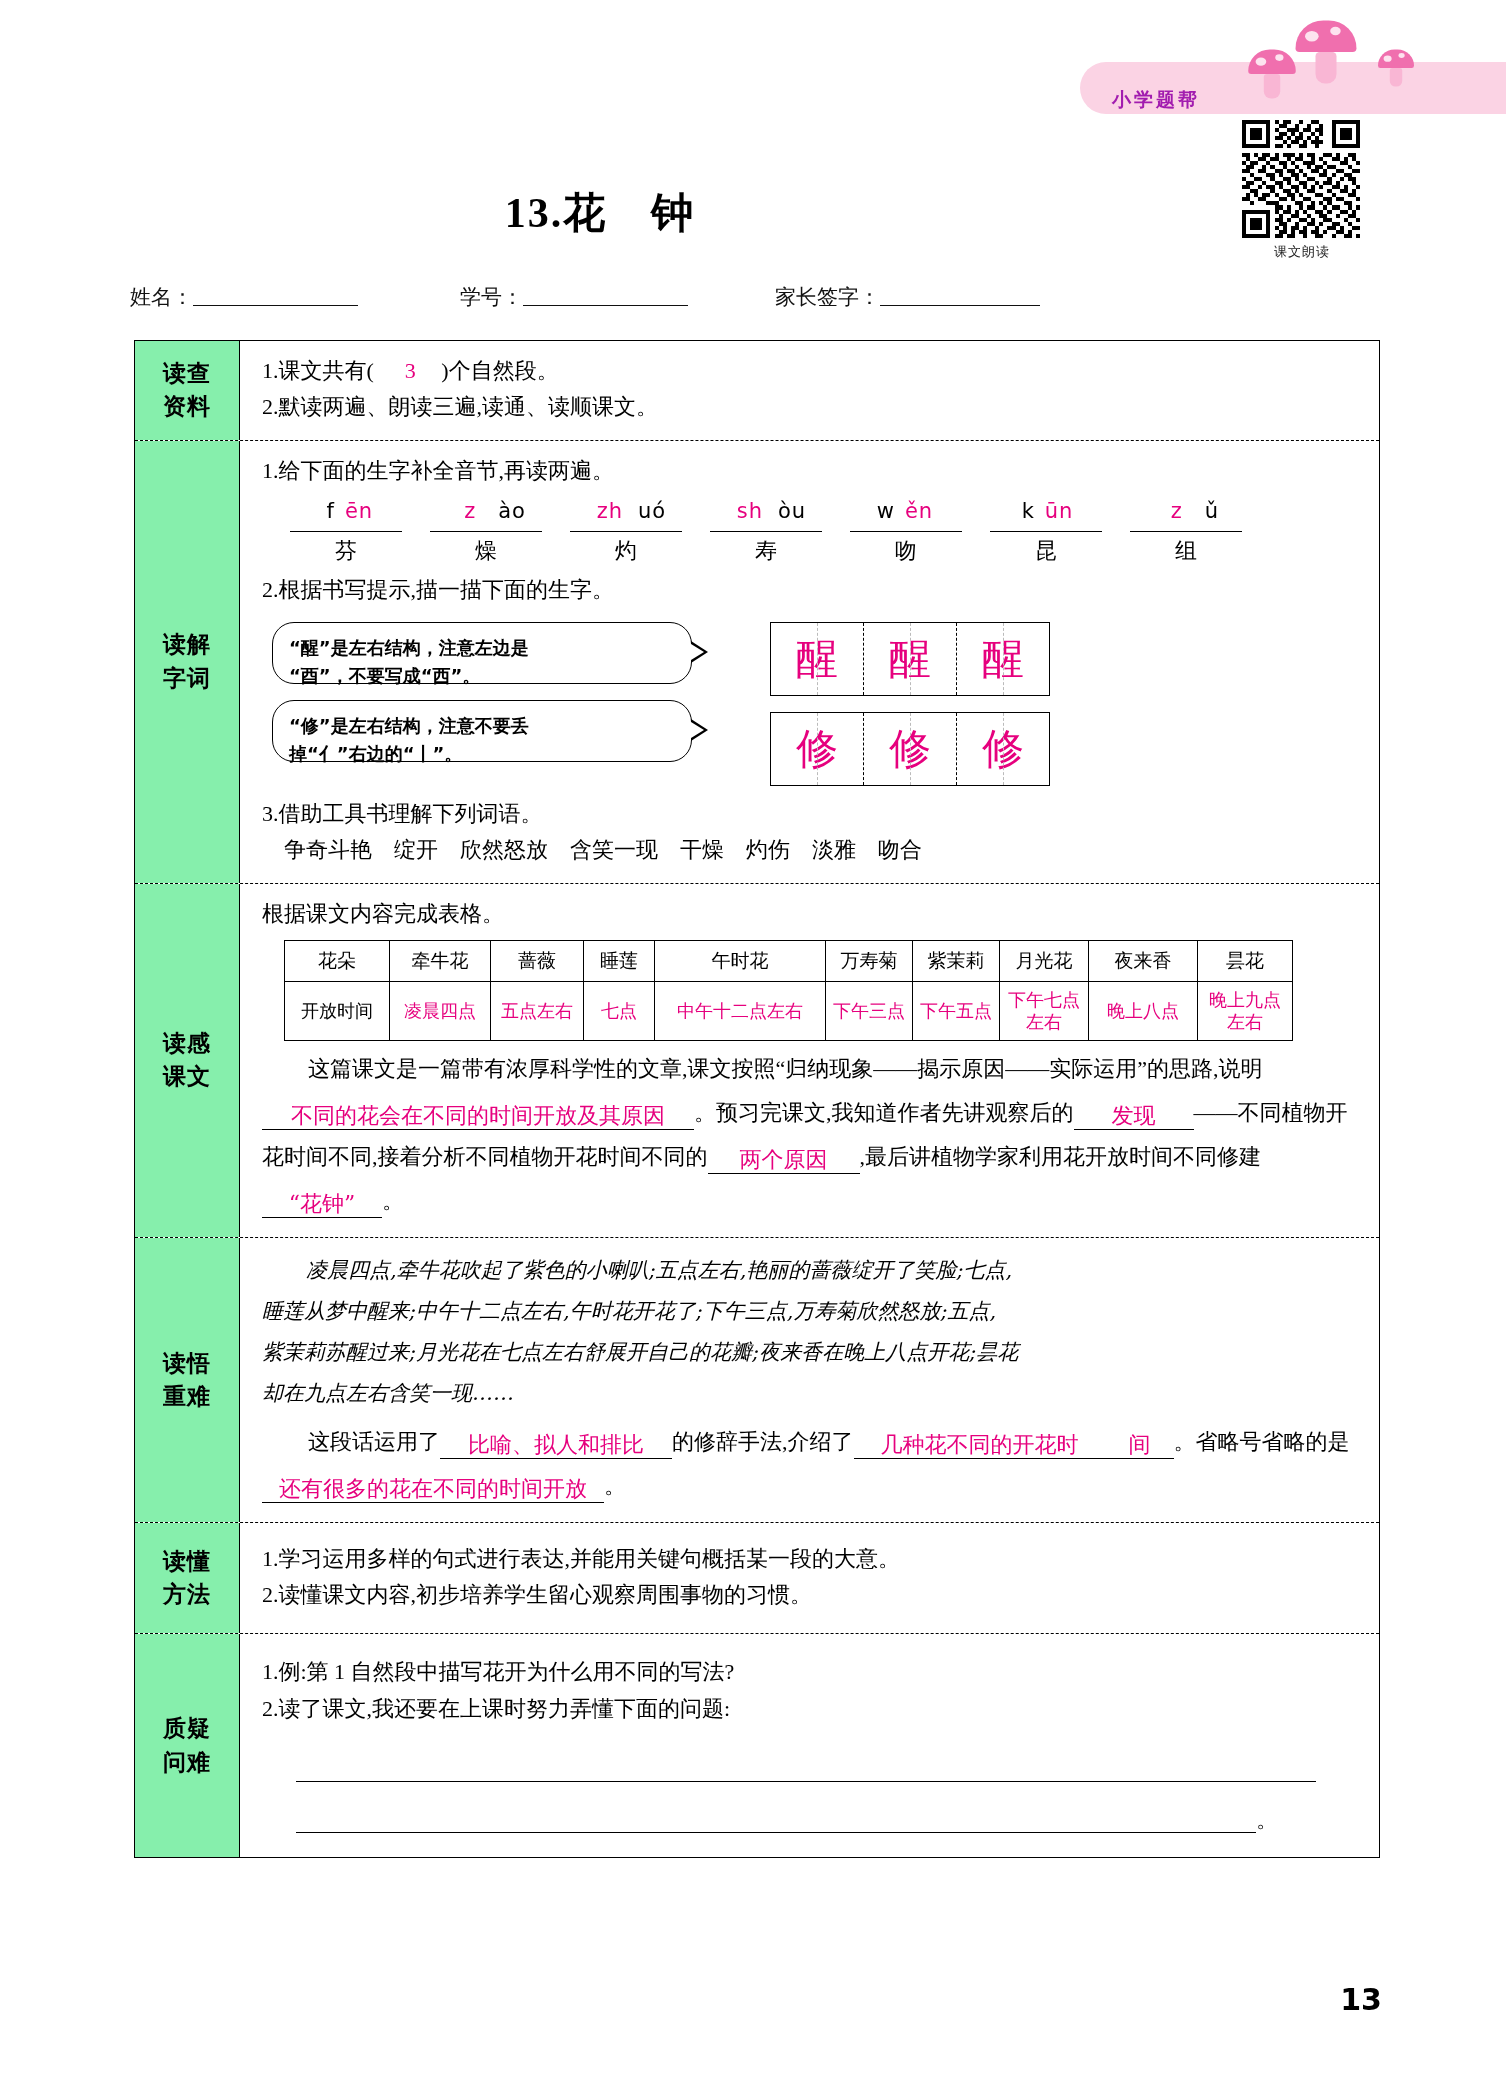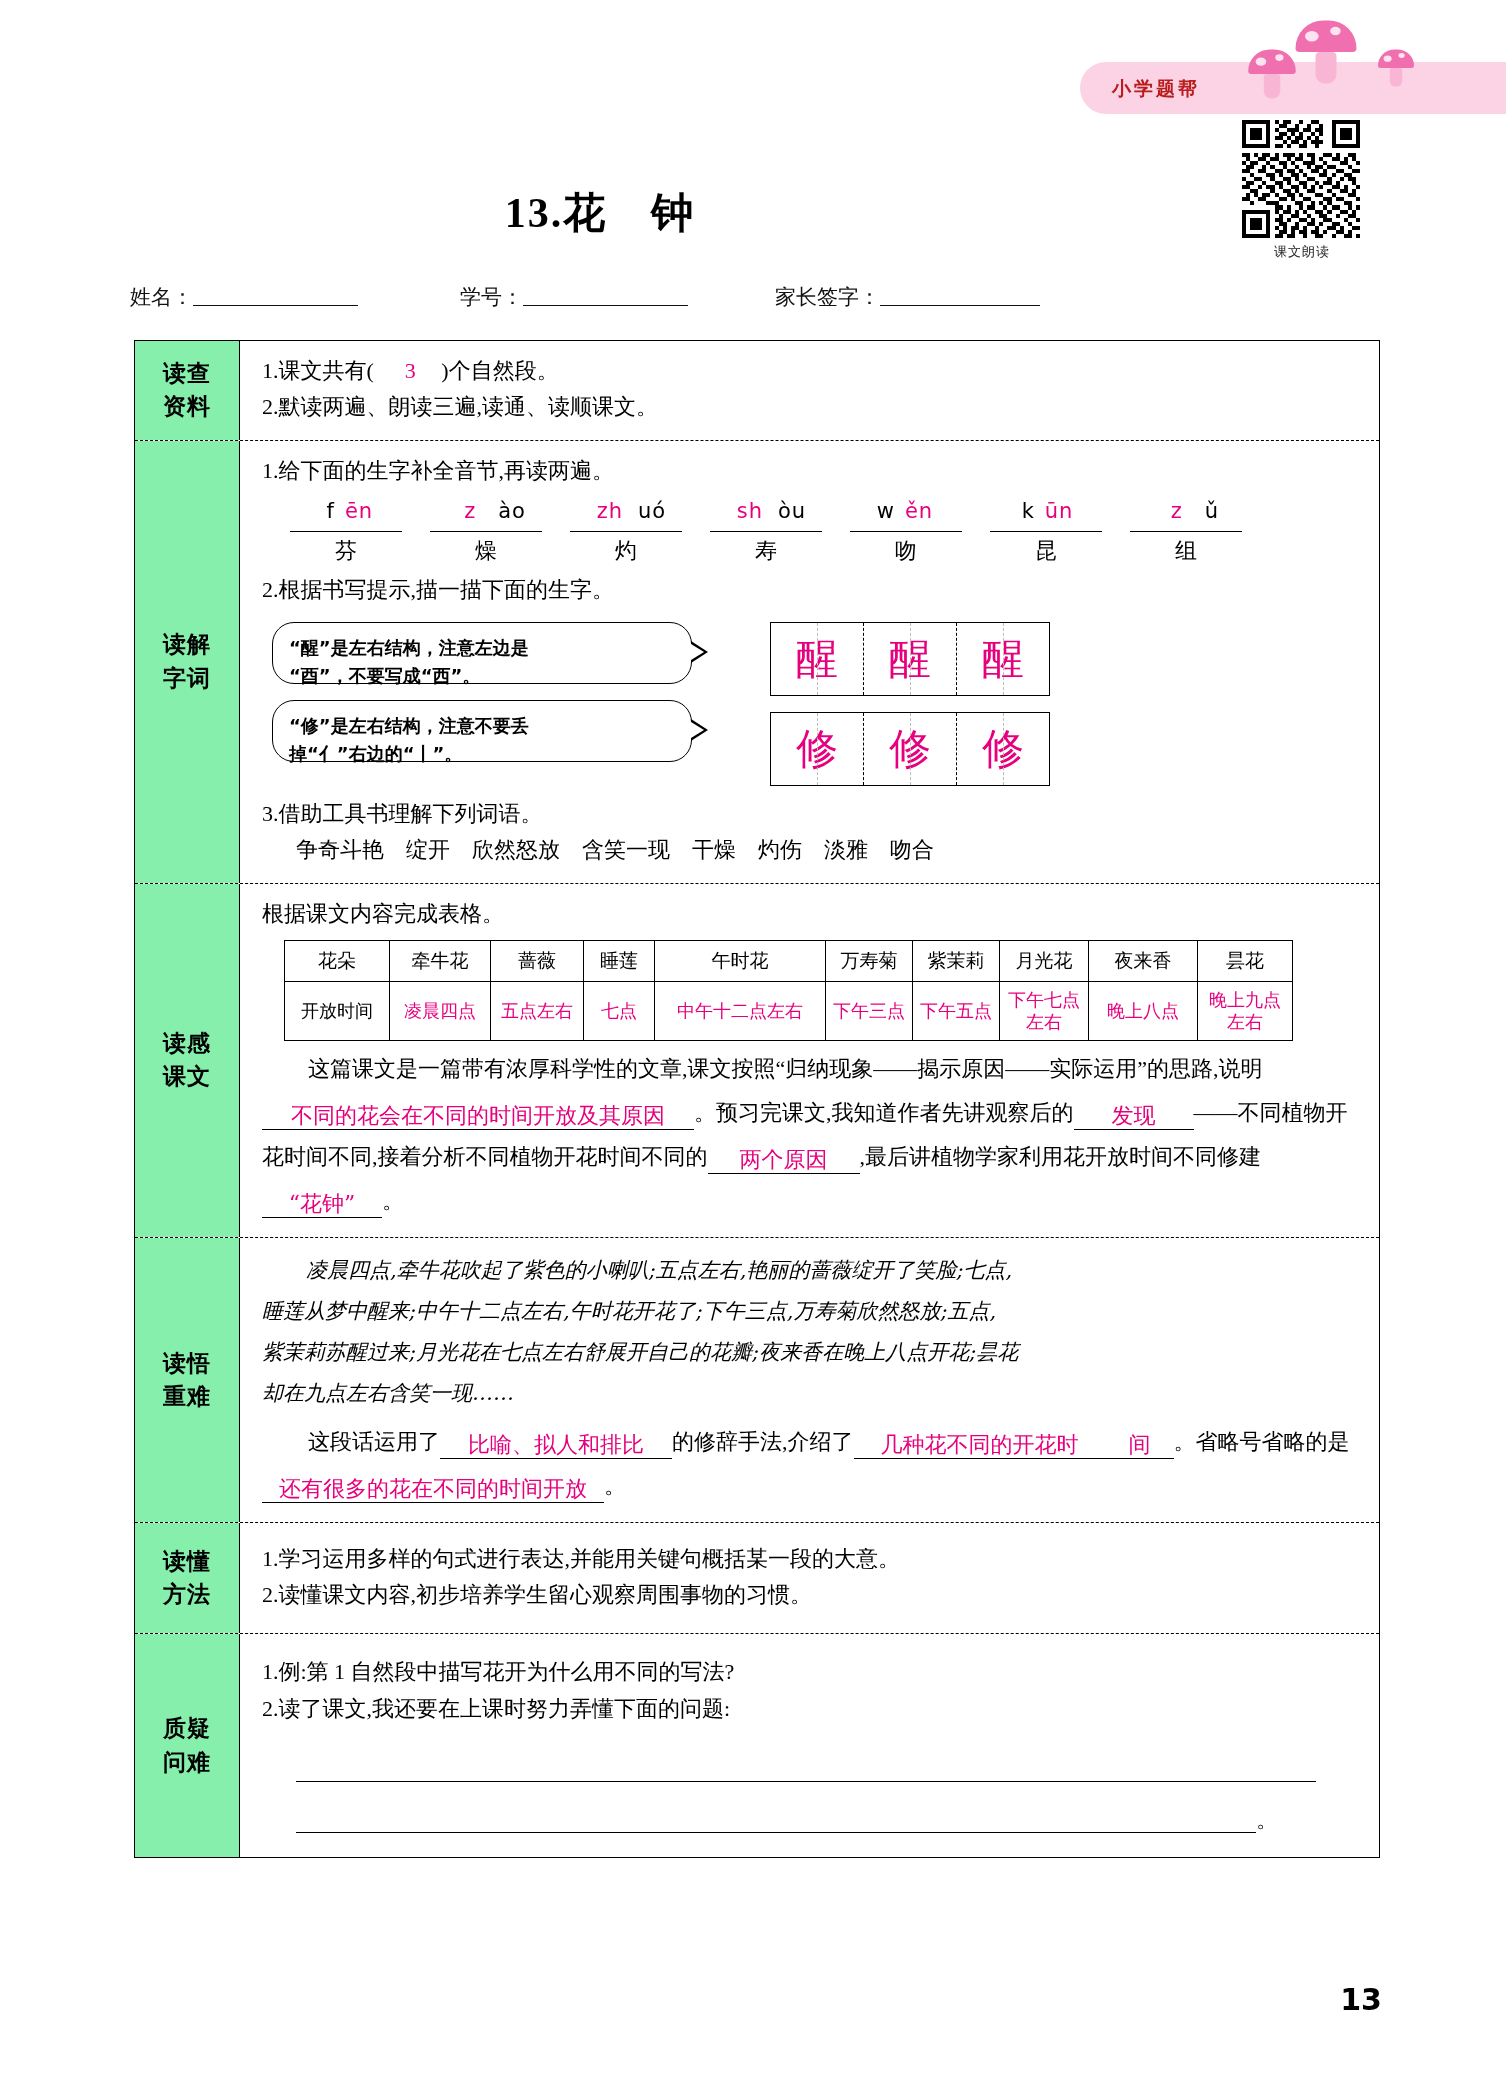--- a/index.html
+++ b/index.html
@@ -9,23 +9,23 @@
     color:#111;overflow:hidden;
   }
   .page{position:absolute;inset:0;}
 
   
   .brand-badge{
     position:absolute;left:1080px;top:62px;width:426px;height:52px;
     background:#fbd3e4;border-top-left-radius:26px;border-bottom-left-radius:26px;
   }
   .brand-text{
-    position:absolute;left:1112px;top:72px;width:140px;height:34px;
+    position:absolute;left:1112px;top:83px;width:140px;height:34px;
     font-family:Liberation Serif, serif;
-    font-size:19px;font-weight:700;color:#b91c1c;letter-spacing:3px;line-height:34px;
+    font-size:19px;font-weight:700;color:#a21caf;letter-spacing:3px;line-height:34px;
   }
   .mush{position:absolute;}
   .mush .cap{
     width:58px;height:30px;background:#f06fae;
     border-radius:29px 29px 4px 4px;position:relative;
   }
   .mush .cap::before,.mush .cap::after{
     content:"";position:absolute;background:#fde3ef;border-radius:50%;
   }
   .mush .cap::before{width:13px;height:10px;left:9px;top:10px;}
@@ -502,21 +502,21 @@
             </div>
             <div class="cellrow">
               <div class="c">修</div>
               <div class="c">修</div>
               <div class="c">修</div>
             </div>
           </div>
         </div>
 
         <div class="ln">3.借助工具书理解下列词语。</div>
-        <div class="ln" style="margin-left:34px;">争奇斗艳　绽开　欣然怒放　含笑一现　干燥　灼伤　淡雅　吻合</div>
+        <div class="ln" style="margin-left:22px;">争奇斗艳　绽开　欣然怒放　含笑一现　干燥　灼伤　淡雅　吻合</div>
       </div>
     </div>
 
     <div class="row">
       <div class="cat">
         <span>读感</span>
         <span>课文</span>
       </div>
       <div class="body">
         <div class="ln">根据课文内容完成表格。</div>

